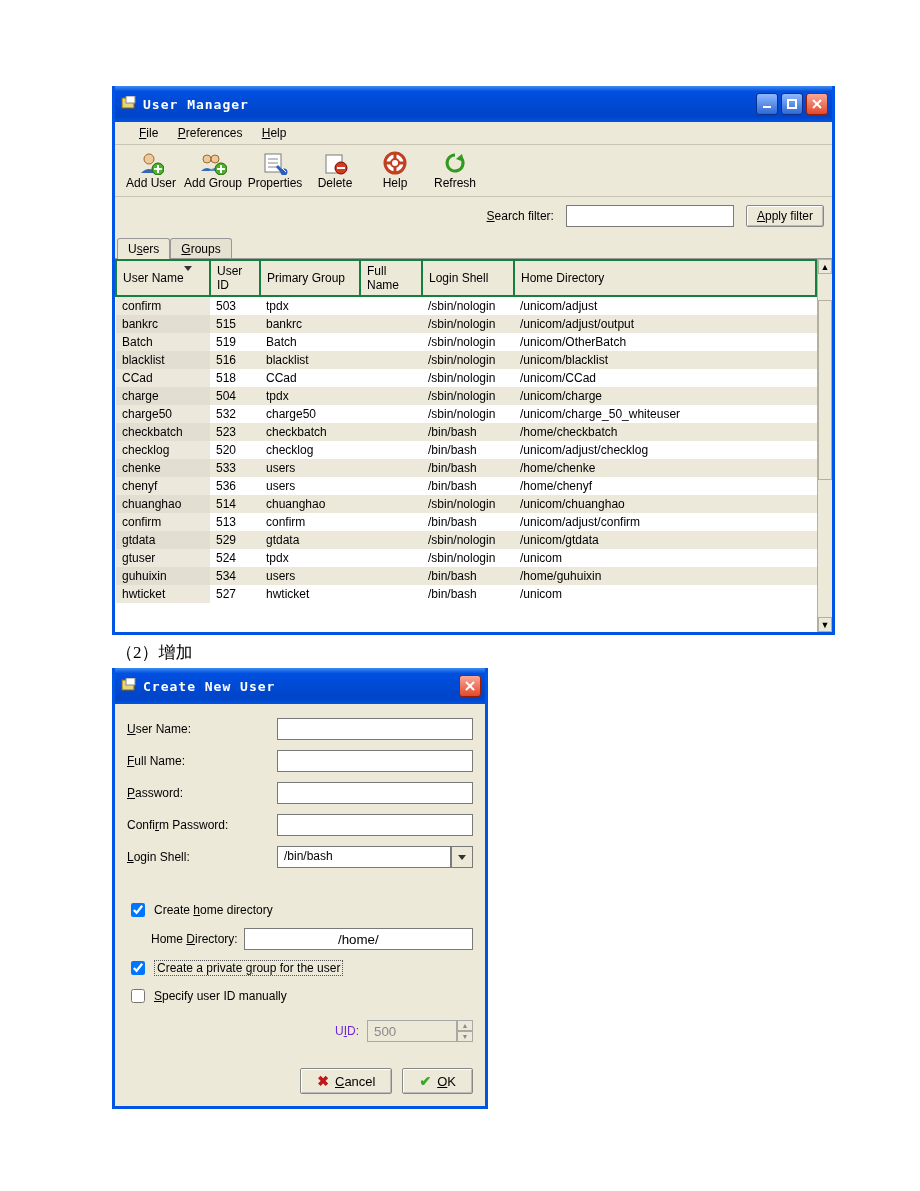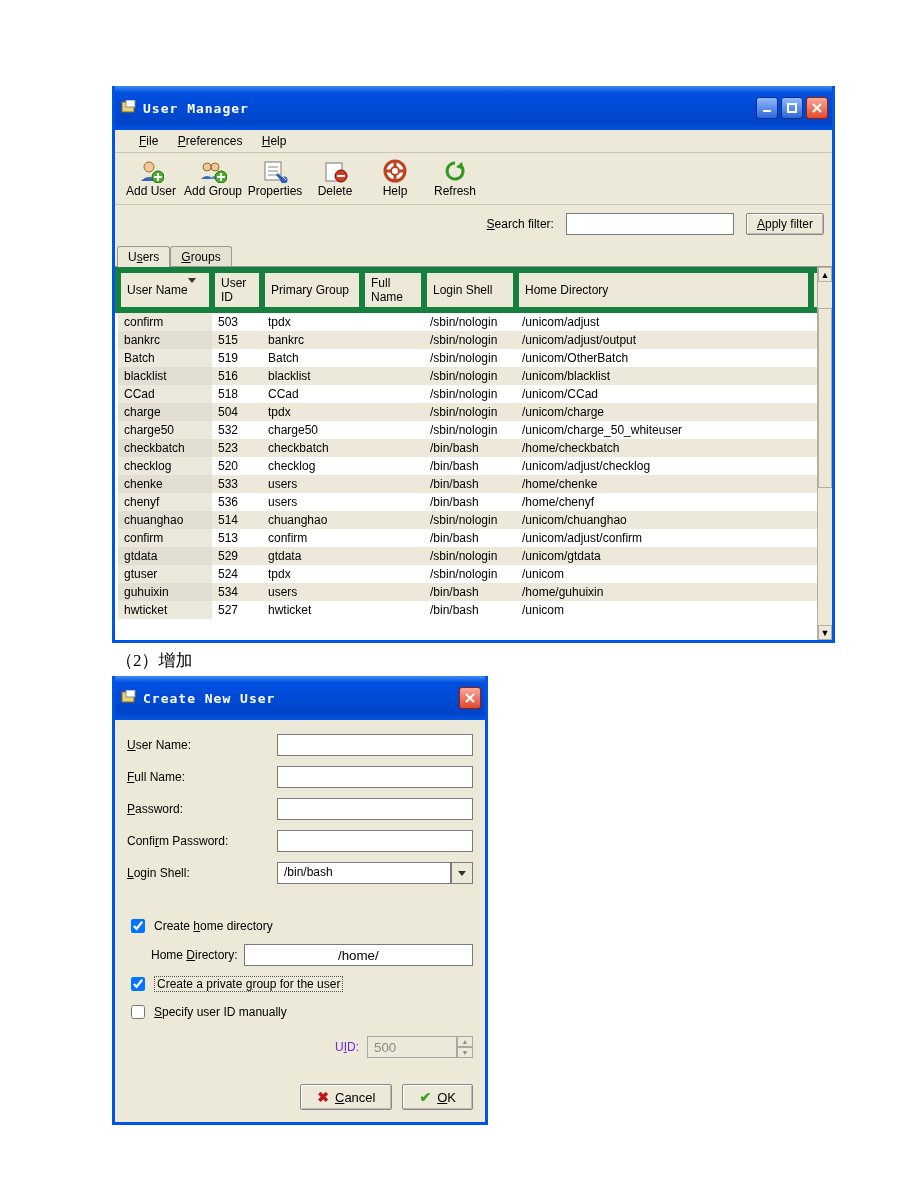--- a/index.html
+++ b/index.html
@@ -14,21 +14,21 @@
   }
   .page-wrap { padding: 0; }
   
   .window {
     border: 3px solid #0055e5;
     border-top: none;
     background: #ece9d8;
     position: relative;
   }
   .titlebar {
-    height: 44px;
+    height: 36px;
     background: linear-gradient(to bottom,#3f8cf3 0%,#0050e0 15%,#0044c8 85%,#0055e5 100%);
     display: flex;
     align-items: center;
     padding: 0 4px 0 6px;
     color: #fff;
     font-family: "SimSun","MS Gothic",monospace;
     font-size: 13px;
     font-weight: bold;
     letter-spacing: 1px;
     text-align: center;
@@ -67,21 +67,21 @@
   .tabs{ display:flex; padding-left:2px; background:#ece9d8;}
   .tab{ padding:3px 10px; border:1px solid #999; border-bottom:none;
     background:#e6e2d2; position:relative; top:1px; margin-right:0px;
     border-top-left-radius:3px;border-top-right-radius:3px;}
   .tab.active{ background:#ece9d8; font-weight:normal; z-index:2;}
   .tab u{text-decoration:underline;}
   
   .tableWrap{ border-top:1px solid #999; background:#fff; position:relative;}
   table.um{ width:100%; border-collapse:collapse; font-size:12px;}
   table.um th{
-    background:#ece9d8;border:6px solid #15803d;padding:3px 6px;text-align:left;
+    background:#ece9d8;border:2px solid #15803d;padding:3px 6px;text-align:left;
     font-weight:normal;
   }
   .ddarrow{border-left:4px solid transparent;border-right:4px solid transparent;border-top:5px solid #333;}
   table.um td{ padding:2px 6px; border-right:0; }
   table.um tr:nth-child(odd) td.first{ background:#ece8dc; }
   table.um tr:nth-child(even) td.first{ background:#e2ded2; }
   table.um tr.even td:not(.first){ background:#ece9db; }
   .vscroll{ position:absolute;right:0;top:0;bottom:0;width:15px;
     background:#ece9d8;border-left:1px solid #b4b0a0;
     display:flex;flex-direction:column;justify-content:space-between;}

